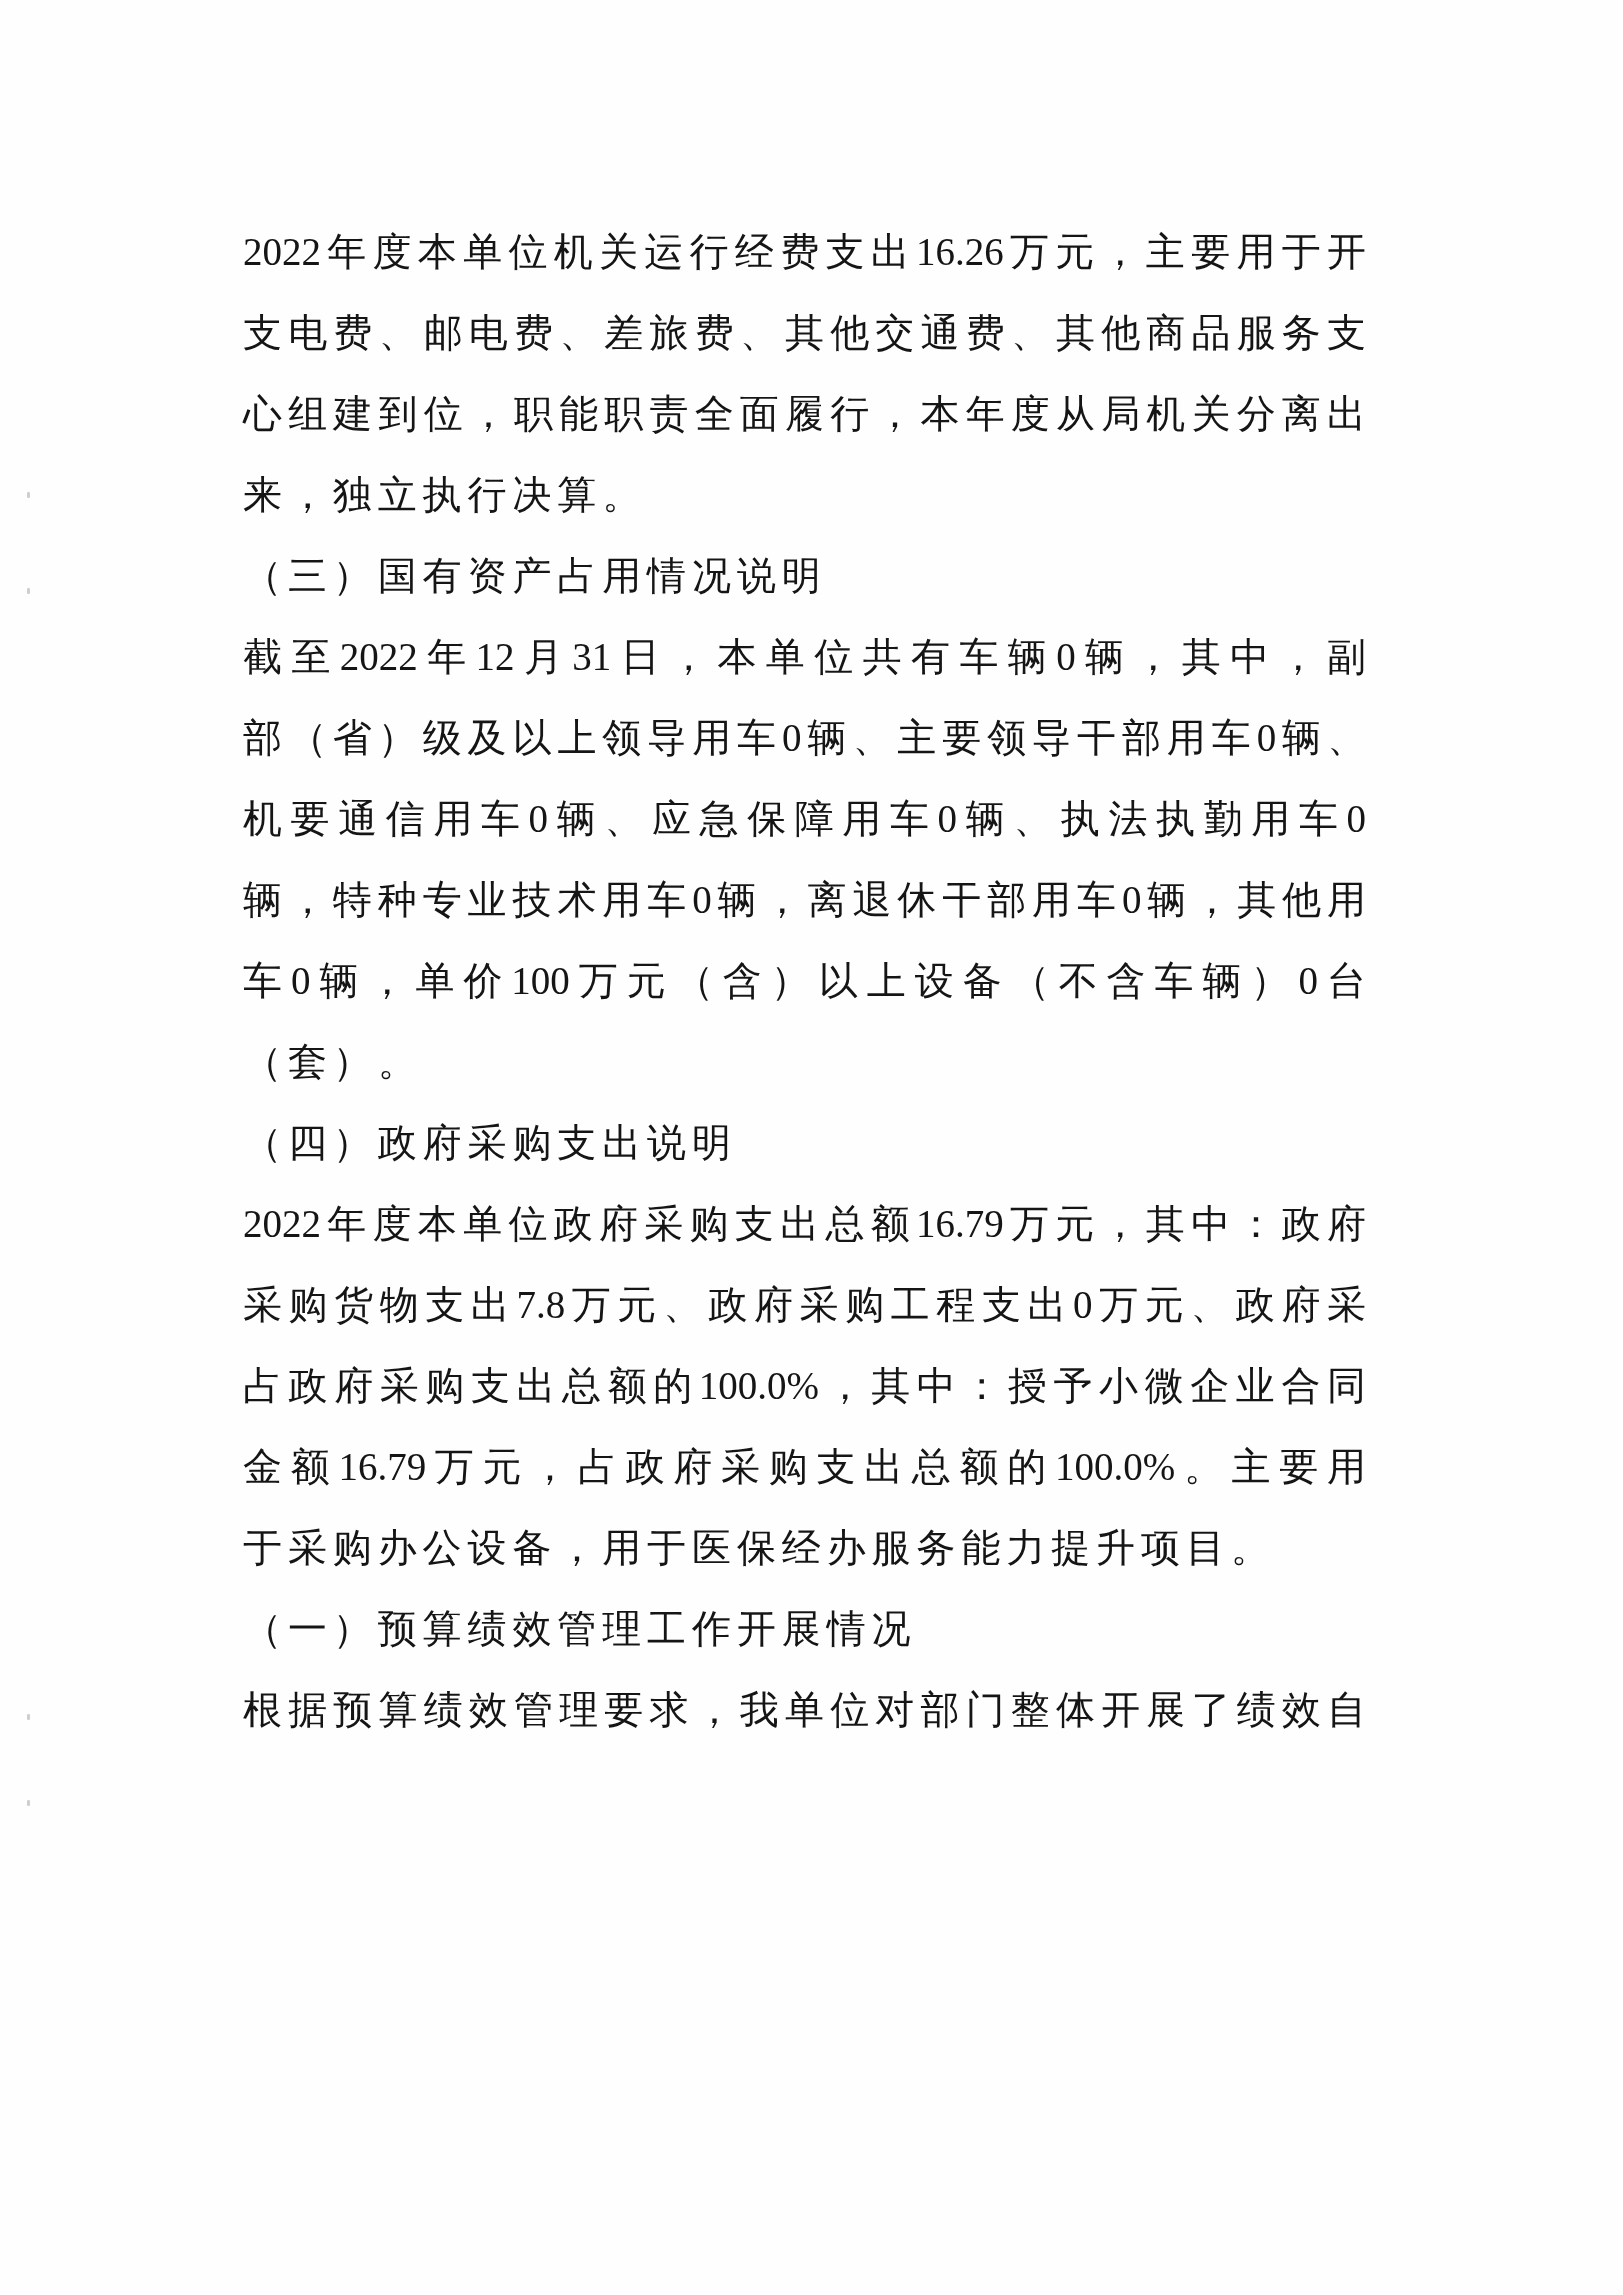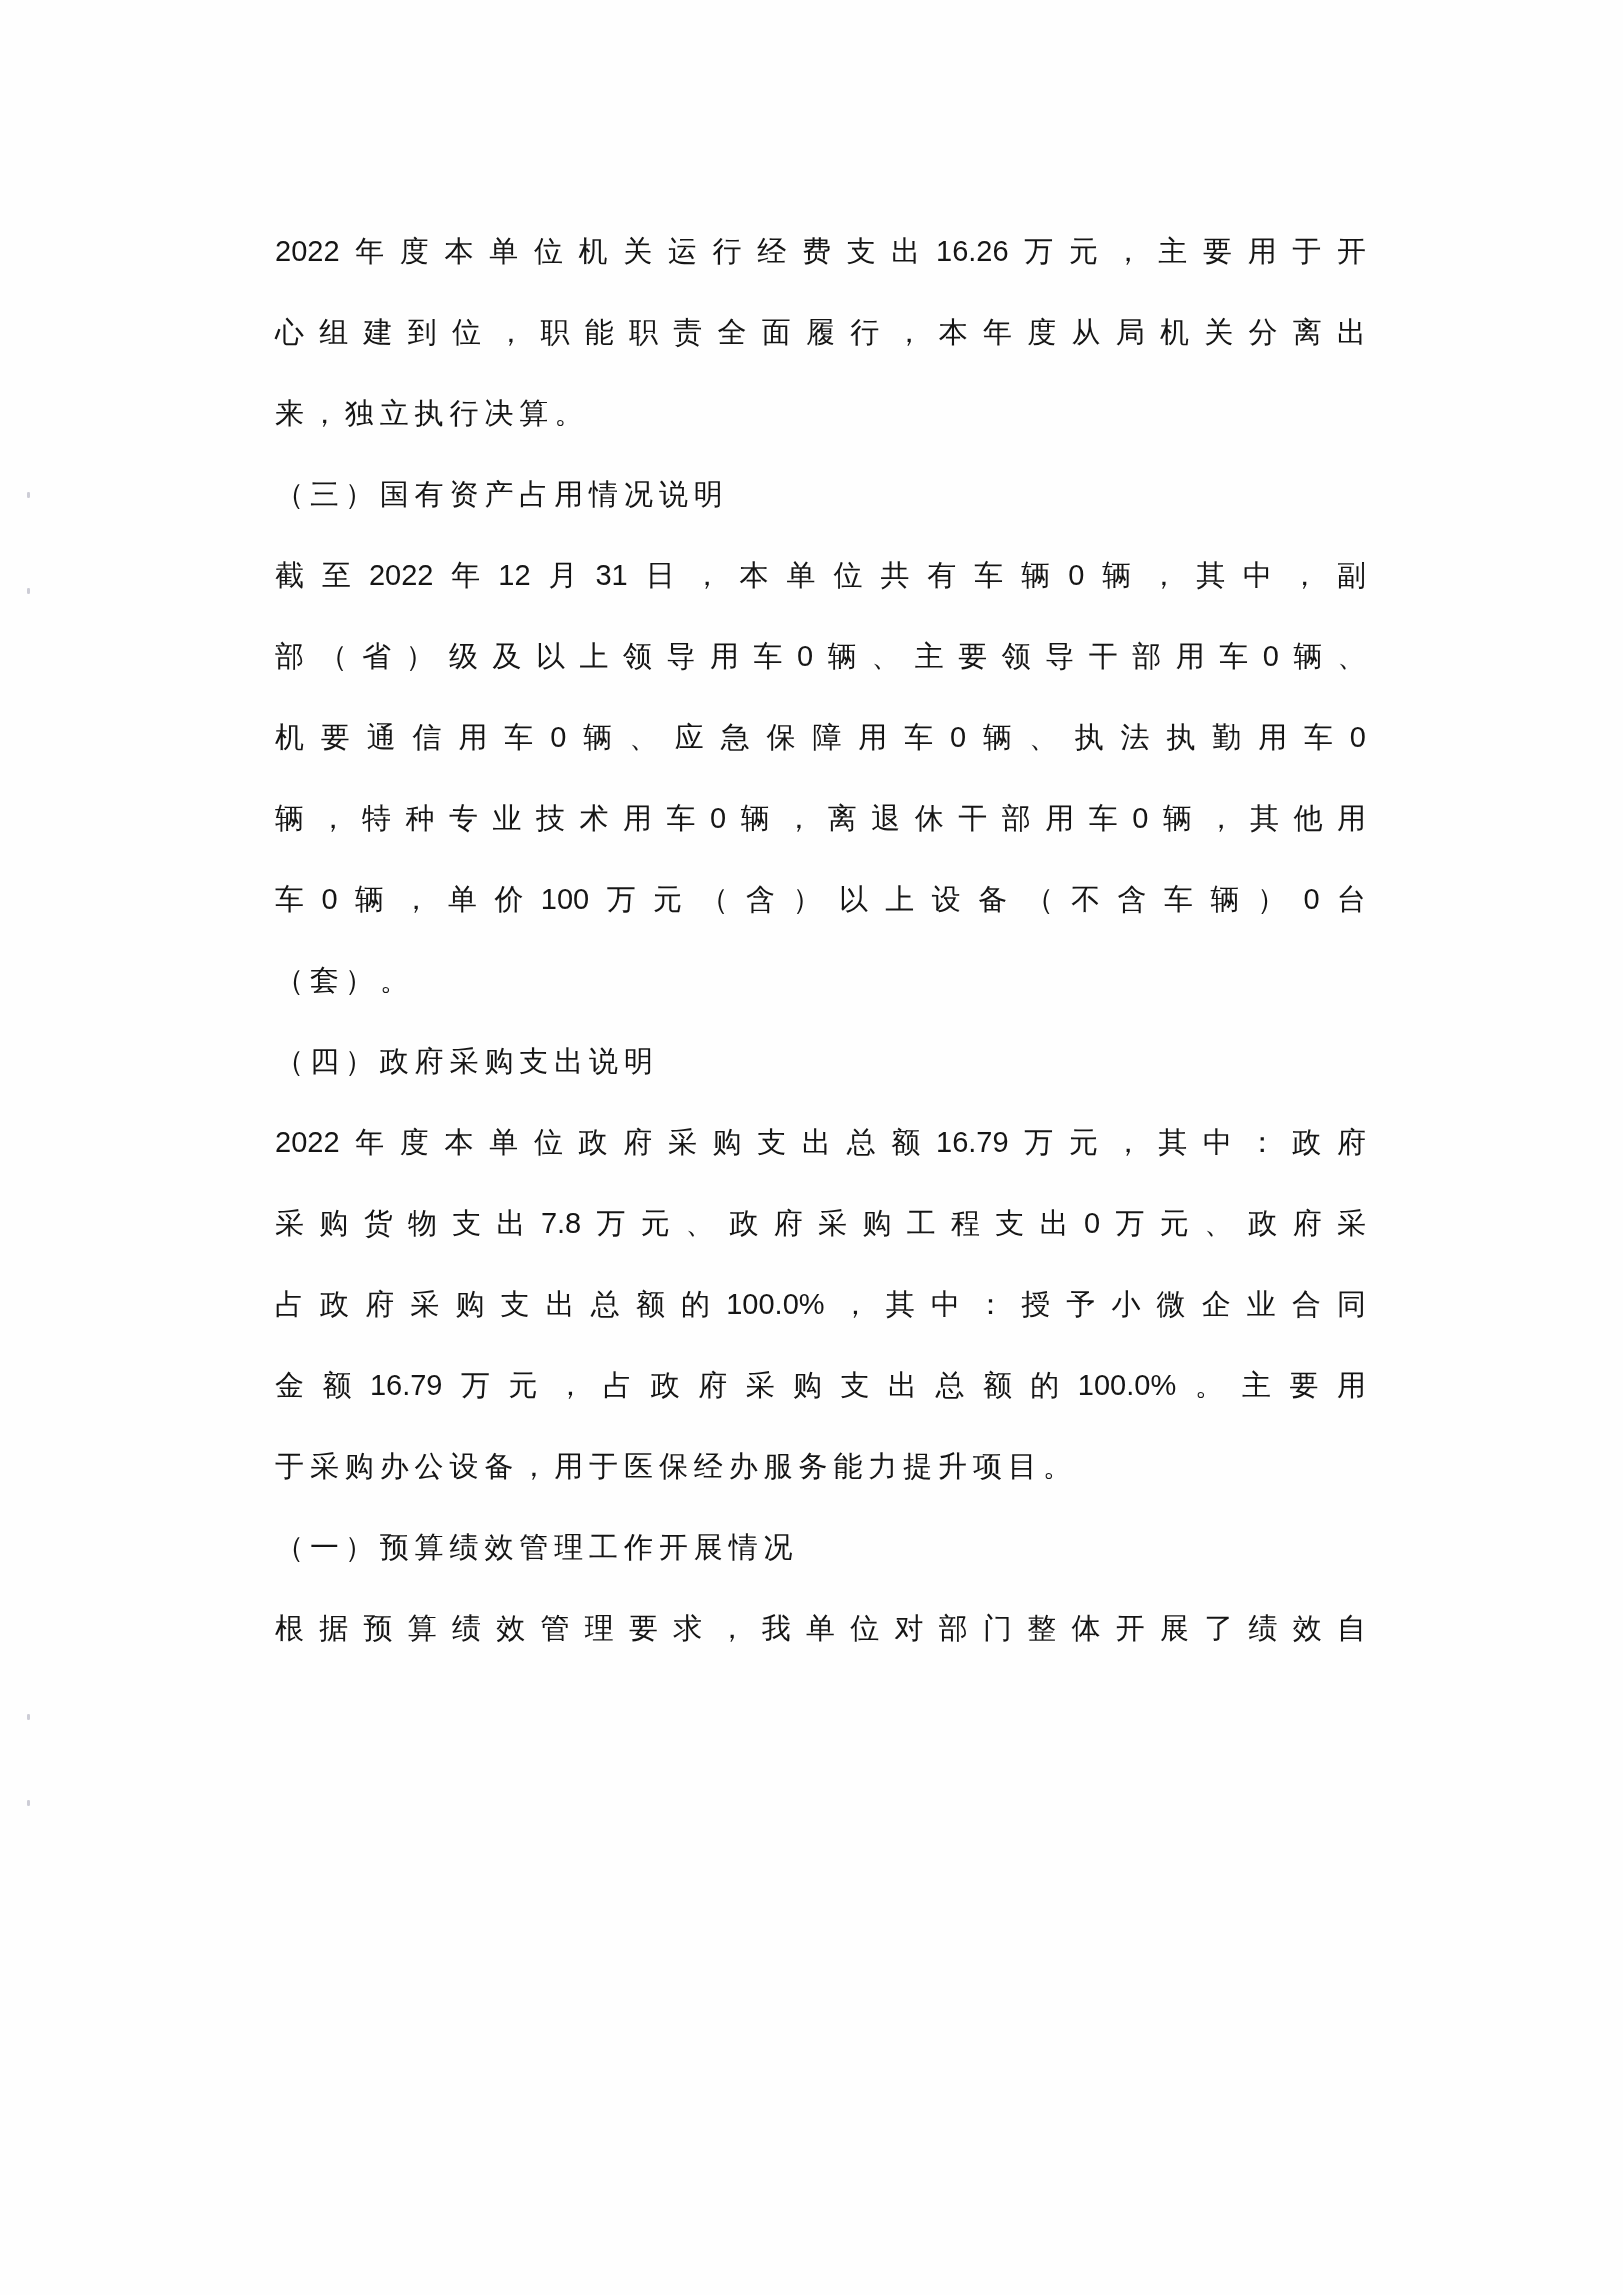--- a/index.html
+++ b/index.html
@@ -1,40 +1,41 @@
 <!DOCTYPE html>
 <html style="font-size:10.5px"><head>
 <meta charset="utf-8">
 <style>
   html, body { margin: 0; padding: 0; background: #ffffff; }
   body { width: 1623px; height: 2295px; position: relative; overflow: hidden; }
   .page { position: absolute; left: 0; top: 0; width: 1623px; height: 2295px; background: #fefefe; }
   .content { position: absolute; left: 243px; top: 211px; width: 1123px; }
   .line {
     height: 81px; line-height: 81px;
-    font-family: Liberation Sans, sans-serif;
-    font-size: 29px; color: #151515; white-space: nowrap;
-    text-align: justify; text-align-last: justify; margin-left: 32px;
+    font-family: Liberation Serif, serif;
+    font-size: 39px; color: #151515; white-space: nowrap;
+    text-align: justify; text-align-last: justify;
   }
   .line.last { text-align-last: left; letter-spacing: 5.9px; }
   .line.heading { font-weight: bold; }
   .mark { position: absolute; width: 3.3px; height: 5.9px; background: #b8b8c4; border-radius: 1.3px; opacity: .7; }
 </style>
 </head>
 <body>
 
 <div class="page">
   <span class="mark" style="left:27px;top:492px;"></span>
   <span class="mark" style="left:27px;top:588px;"></span>
   <span class="mark" style="left:27px;top:1714px;"></span>
   <span class="mark" style="left:27px;top:1800px;"></span>
 
   <div class="content">
 
     <div class="line">2022年度本单位机关运行经费支出16.26万元，主要用于开</div>
+    <div class="line">支电费、邮电费、差旅费、其他交通费、其他商品服务支</div>
     <div class="line">心组建到位，职能职责全面履行，本年度从局机关分离出</div>
     <div class="line last">来，独立执行决算。</div>
 
     <div class="line last">（三）国有资产占用情况说明</div>
 
     <div class="line">截至2022年12月31日，本单位共有车辆0辆，其中，副</div>
     <div class="line">部（省）级及以上领导用车0辆、主要领导干部用车0辆、</div>
     <div class="line">机要通信用车0辆、应急保障用车0辆、执法执勤用车0</div>
     <div class="line">辆，特种专业技术用车0辆，离退休干部用车0辆，其他用</div>
     <div class="line">车0辆，单价100万元（含）以上设备（不含车辆）0台</div>

